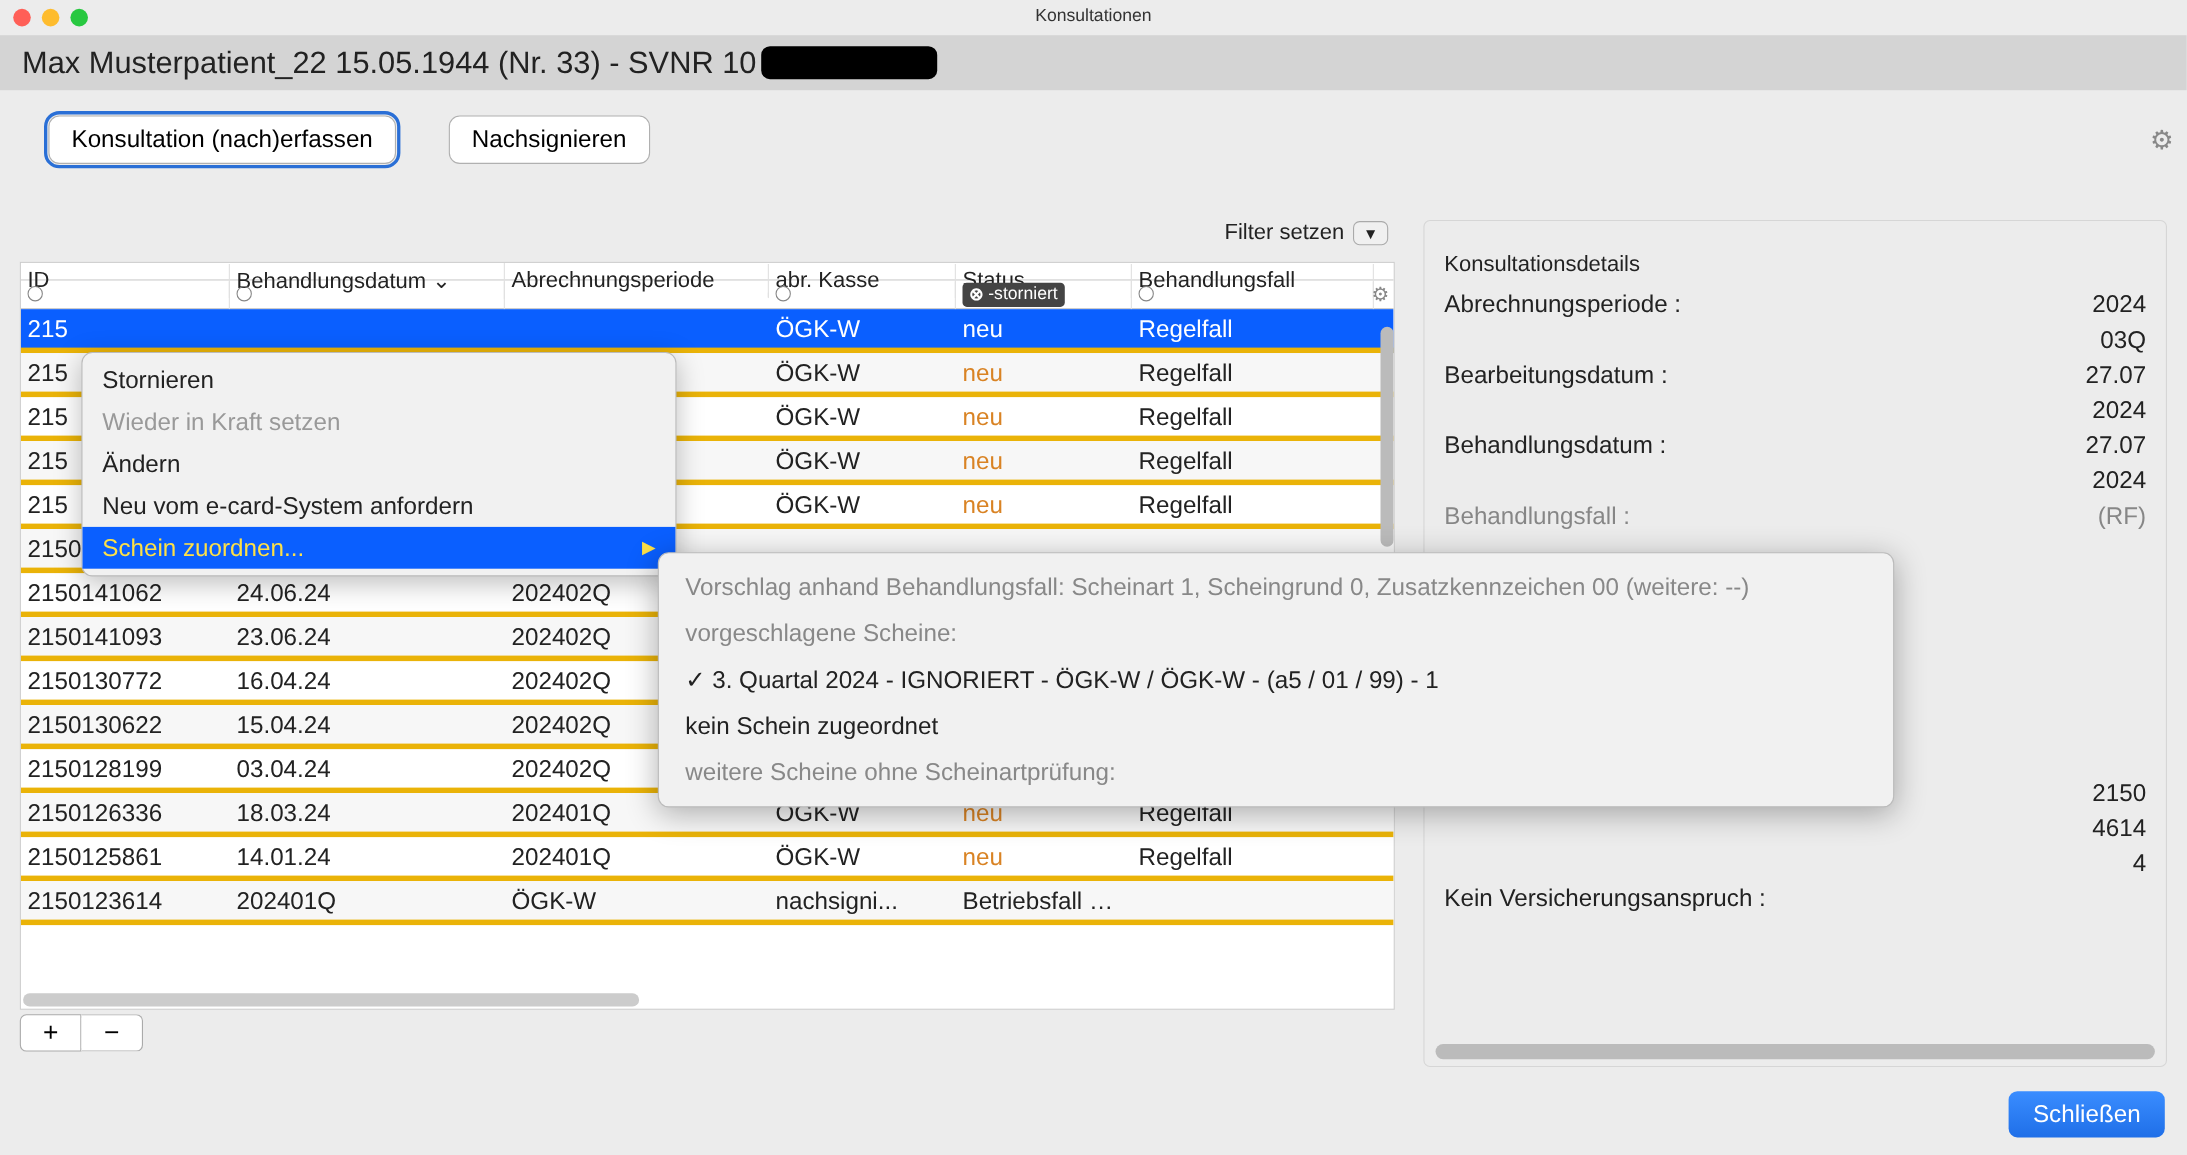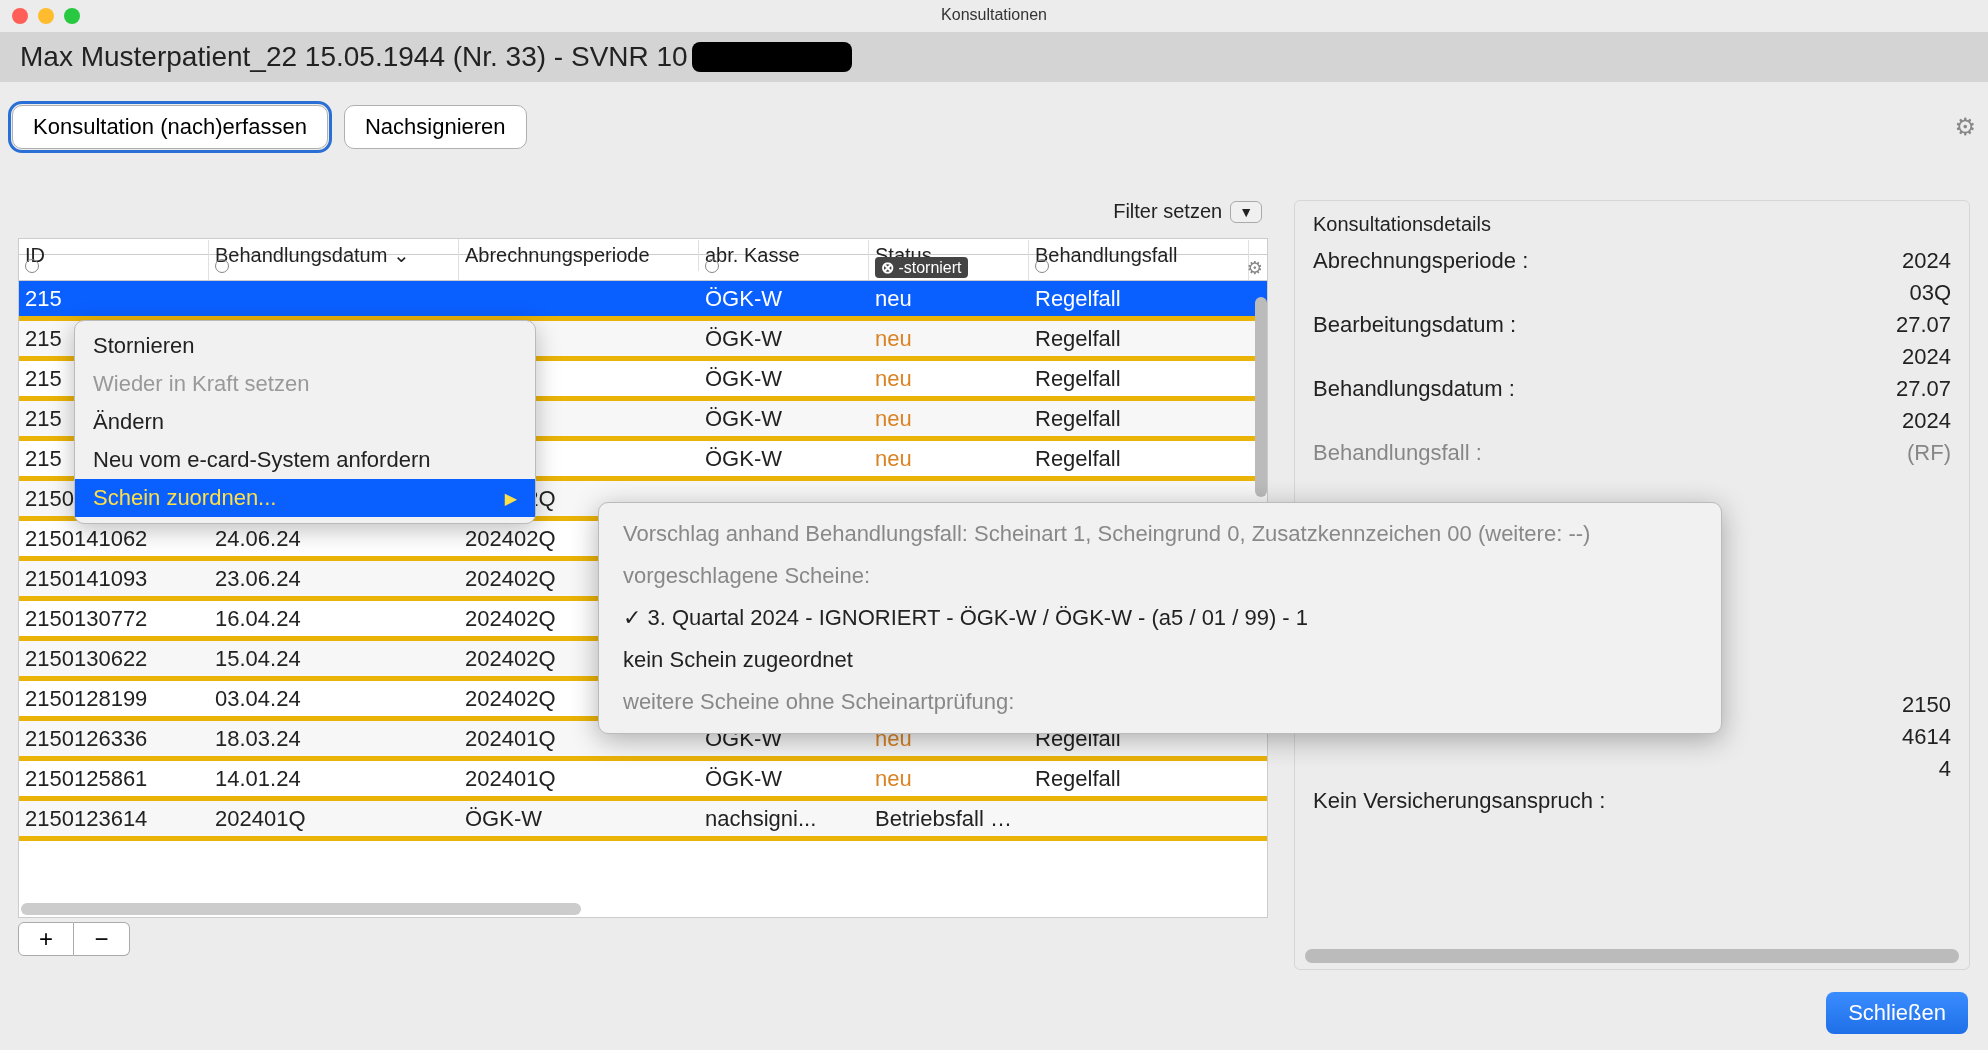--- a/index.html
+++ b/index.html
@@ -59,20 +59,21 @@
   align-items: center;
   gap: 16px;
 }
 .btn {
   font-size: 22px;
   padding: 8px 20px;
   border-radius: 10px;
   border: 1px solid #b0b0b0;
   background: #fff;
   cursor: pointer;
+  margin-left: 32px;
 }
 .btn.focused {
   outline: 3px solid #2a6fd6;
   outline-offset: 1px;
 }
 .toolbar .spacer { flex: 1; }
 .gear { font-size: 24px; color: #888; cursor: pointer; }
 
 .filter-row {
   position: absolute;
@@ -186,21 +187,21 @@
 
 .details-panel {
   position: absolute;
   top: 200px;
   left: 1294px;
   right: 18px;
   height: 770px;
   background: #ececec;
   border-radius: 6px;
   border: 1px solid #d6d6d6;
-  padding: 12px 18px;
+  padding: 28px 18px;
   font-size: 22px;
   overflow: hidden;
 }
 .details-panel .title { font-size: 20px; margin-bottom: 12px; }
 .detail-row {
   display: flex;
   justify-content: space-between;
   margin-bottom: 6px;
 }
 .detail-row .val { text-align: right; }
@@ -209,21 +210,21 @@
   bottom: 6px; left: 10px; right: 10px;
   height: 14px;
   background: #bbb;
   border-radius: 7px;
 }
 
 .context-menu {
   position: absolute;
   top: 320px;
   left: 74px;
-  width: 462px;
+  width: 541px;
   background: #f1f1f1;
   border: 1px solid #bbb;
   border-radius: 10px;
   box-shadow: 0 6px 24px rgba(0,0,0,0.25);
   padding: 6px 0;
   font-size: 22px;
   z-index: 100;
 }
 .context-menu .item {
   padding: 6px 18px;

